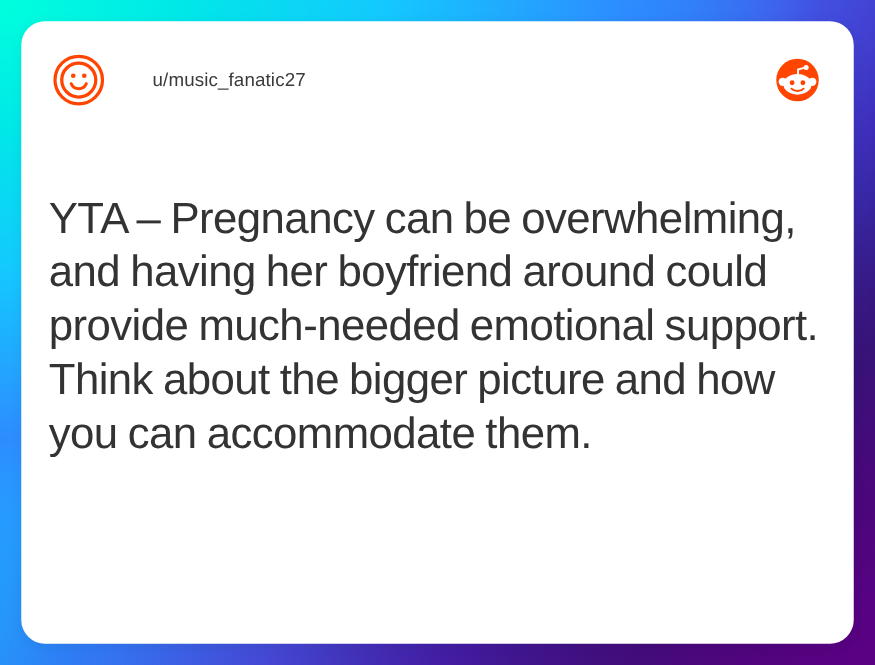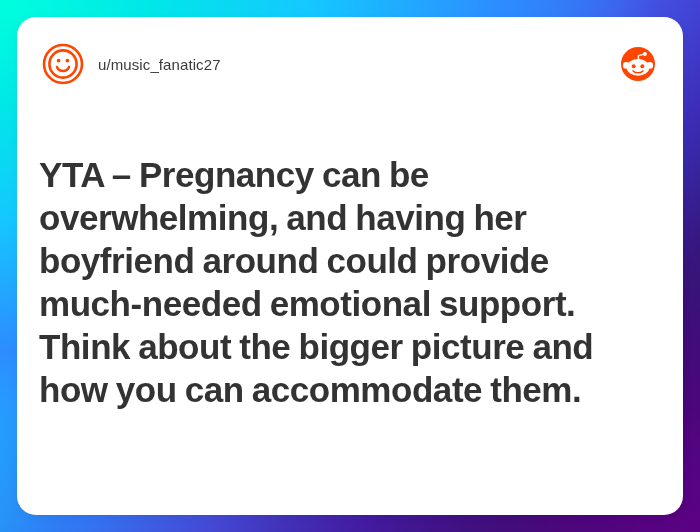--- a/index.html
+++ b/index.html
@@ -51,20 +51,21 @@
   .card-header {
     position: absolute;
     left: 0;
     top: 0;
     width: 100%;
     height: 94px;
     box-sizing: border-box;
     padding: 0 22px 0 22px;
     display: flex;
     align-items: center;
+    gap: 24px;
   }
 
   .avatar {
     width: 42px;
     height: 42px;
     flex: 0 0 42px;
     margin-left: 3px;
     display: block;
   }
 
@@ -92,21 +93,21 @@
 
   
   .post-body {
     position: absolute;
     left: 22px;
     top: 136px;
     width: 620px;
     font-family: "Liberation Sans", sans-serif;
     font-size: 35px;
     line-height: 43px;
-    font-weight: 700;
+    font-weight: 400;
     letter-spacing: -0.45px;
     color: #333333;
     word-spacing: -1.2px;
     white-space: pre-wrap;
   }
 </style>
 </head>
 <body>
 
 <div id="stage">

